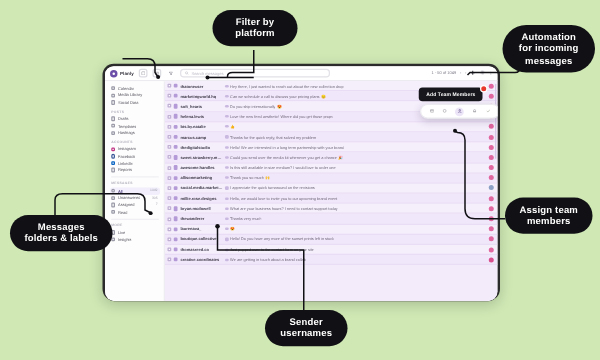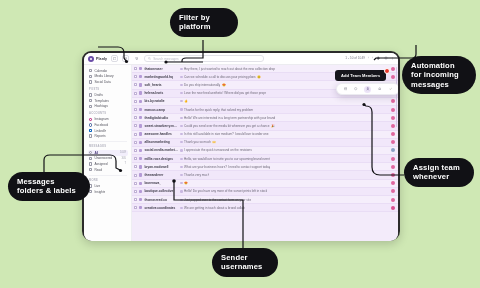--- a/index.html
+++ b/index.html
@@ -161,21 +161,21 @@
   }
   .tt-badge {
     position: absolute; right: -3.5px; top: -2px;
     width: 6px; height: 6px; border-radius: 50%;
     background: #e8392e; border: 1px solid #fff;
   }
 
   
   .callout {
     position: absolute; background: #111115; color: #ffffff;
-    border-radius: 999px; 
+    border-radius: 999px; text-align: center;
     font-weight: 700; font-size: 7.6px; line-height: 9.4px;
     letter-spacing: .15px;
     display: flex; align-items: center; justify-content: center;
     padding: 5px 9px;
     z-index: 40;
   }
   svg.leader { position: absolute; left: 0; top: 0; width: 480px; height: 288px; z-index: 30; pointer-events: none; }
 </style>
 </head>
 <body>
@@ -569,28 +569,28 @@
         </span>
       </div>
 
     </div>
   </div>
 
   <div class="callout" style="left:170px; top:8px;   width:68px;">
       <span>Filter by
 platform</span>
     </div>
-  <div class="callout" style="left:402px; top:20px;  width:74px;margin-top:36px;">
+  <div class="callout" style="left:402px; top:20px;  width:74px;">
       <span>Automation
 for incoming
 messages</span>
     </div>
   <div class="callout" style="left:404px; top:158px; width:70px;">
       <span>Assign team
-whenever</span>
+members</span>
     </div>
   <div class="callout" style="left:212px; top:248px; width:66px;">
       <span>Sender
 usernames</span>
     </div>
   <div class="callout" style="left:8px;   top:172px; width:82px;">
       <span>Messages
 folders &amp; labels</span>
     </div>
 

